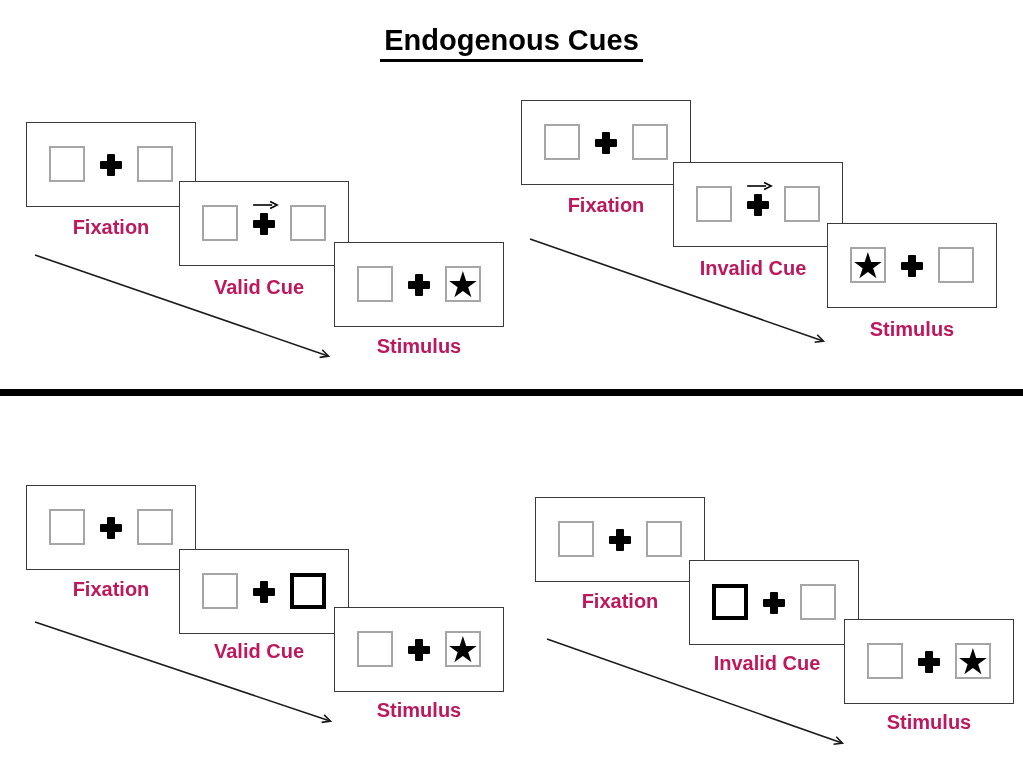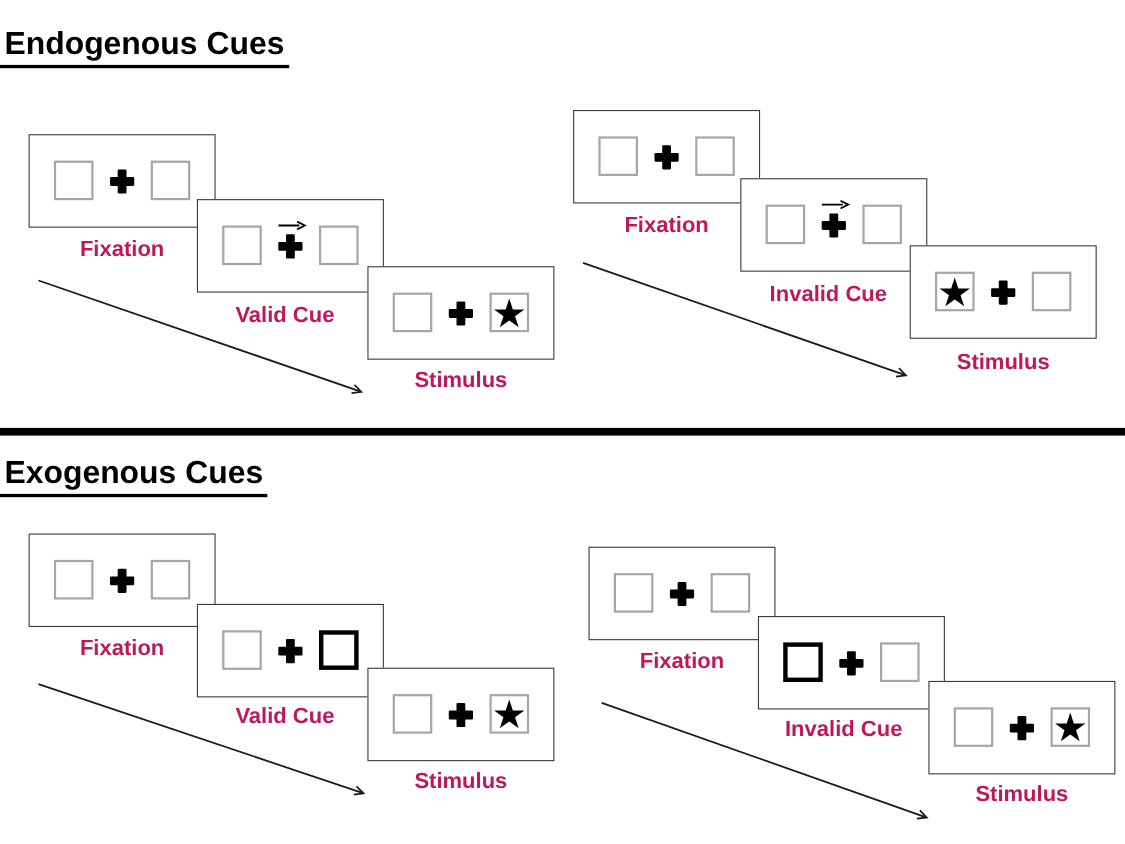--- a/index.html
+++ b/index.html
@@ -13,21 +13,21 @@
     width: 1023px;
     height: 767px;
     background: #ffffff;
     overflow: hidden;
   }
   
   .section-title {
     position: absolute;
     left: 0;
     width: 100%;
-    text-align: left;
+    text-align: center;
     font-weight: bold;
     font-size: 29px;
     color: #000;
     letter-spacing: 0px;
     z-index: 3;
   }
   .section-title .underlined {
     display: inline-block;
     border-bottom: 3px solid #000;
     padding: 0 4px 2px 4px;
@@ -199,23 +199,20 @@
         <span class="star">★</span>
       </div>
       <div class="plus"></div>
       <div class="box right"></div>
     </div>
     <div class="panel-label" style="left:827px; top:318px;">Stimulus</div>
   </div>
 
   <div class="divider"></div>
 
-  <div class="section-title" style="top:414px;">
-    <span class="underlined">Exogenous Cues</span>
-  </div>
 
   <div>
     <div class="panel" style="left:26px; top:485px;">
       <div class="box left"></div>
       <div class="plus"></div>
       <div class="box right"></div>
     </div>
     <div class="panel-label" style="left:26px; top:578px;">Fixation</div>
 
     <div class="panel" style="left:179px; top:549px;">

